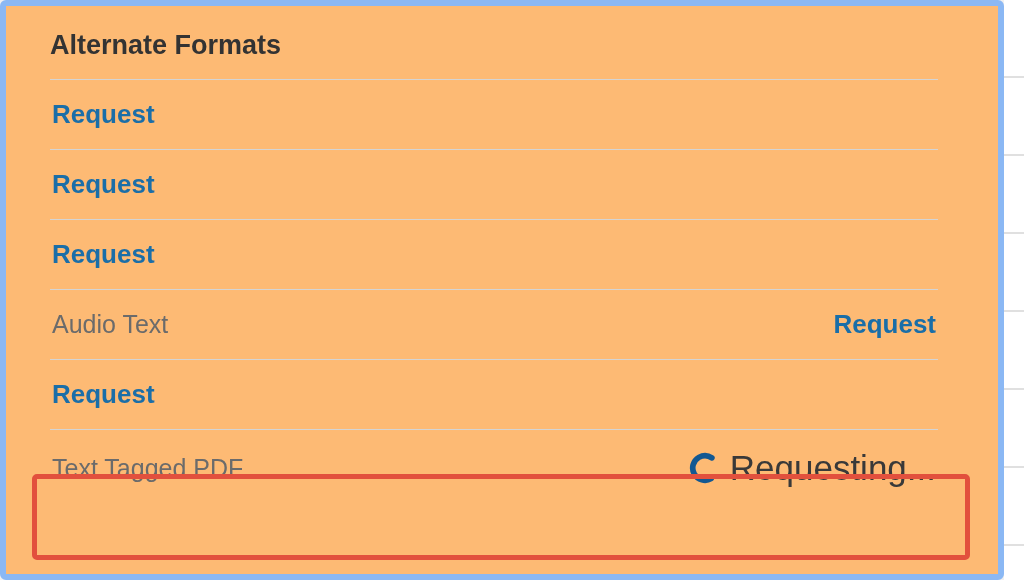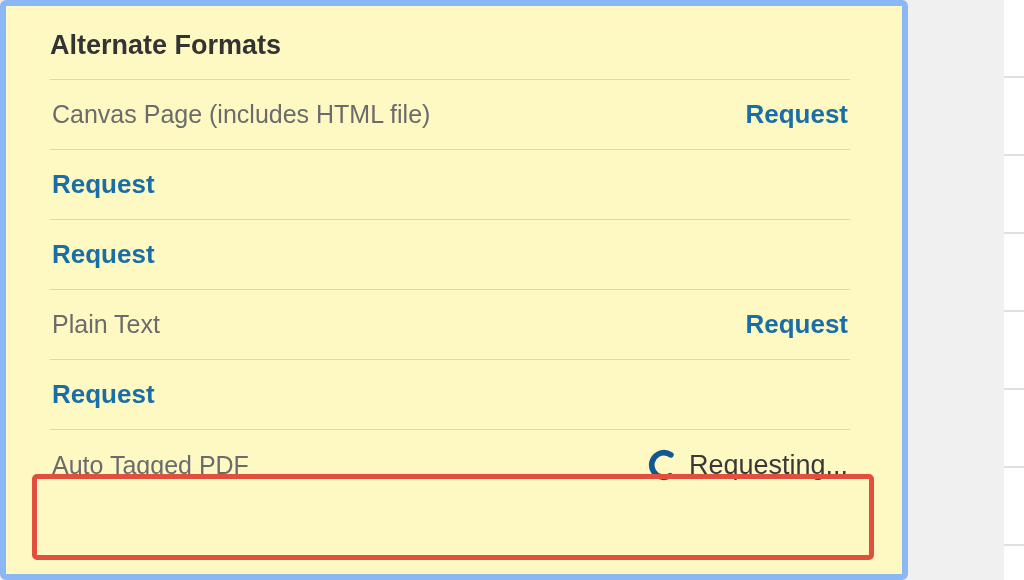--- a/index.html
+++ b/index.html
@@ -7,26 +7,26 @@
       font-family: -apple-system, BlinkMacSystemFont, "Segoe UI", Helvetica, Arial, sans-serif;
       width: 1024px;
       height: 580px;
       background: #f0f0f0;
       position: relative;
     }
     .outer-frame {
       position: absolute;
       top: 0;
       left: 0;
-      width: 908px;
+      width: 1004px;
       height: 580px;
-      background: #fef9c3;
+      background: #fdba74;
       border: 6px solid #8bb8f4;
       border-radius: 6px;
-      padding: 24px 8px 18px 0;
+      padding: 24px 16px 18px 0;
     }
     .side-stripes {
       position: absolute;
       right: 0;
       top: 0;
       width: 20px;
       height: 580px;
       background: #ffffff;
     }
     .side-stripes::before {
@@ -75,21 +75,21 @@
       color: #1a6ea8;
       font-weight: 700;
       cursor: pointer;
     }
     .requesting {
       display: flex;
       align-items: center;
       gap: 8px;
     }
     .requesting-text {
-      font-size: 27px;
+      font-size: 35px;
       color: #393939;
       font-weight: 400;
     }
     .spinner {
       width: 34px;
       height: 34px;
       display: inline-block;
       flex-shrink: 0;
     }
     .highlight-box {
@@ -107,43 +107,42 @@
 <body>
 
 <div class="side-stripes"></div>
 
 <div class="outer-frame">
   <div class="panel-title">Alternate Formats</div>
 
   <div class="formats-list">
 
     <div class="format-row">
-      <span class="format-label">Canvas Page (includes HTML file)</span>
       <span class="request-link">Request</span>
     </div>
 
     <div class="format-row">
       <span class="request-link">Request</span>
     </div>
 
     <div class="format-row">
       <span class="request-link">Request</span>
     </div>
 
     <div class="format-row">
-      <span class="format-label">Plain Text</span>
+      <span class="format-label">Audio Text</span>
       <span class="request-link">Request</span>
     </div>
 
     <div class="format-row">
       <span class="request-link">Request</span>
     </div>
 
     <div class="format-row">
-      <span class="format-label">Auto Tagged PDF</span>
+      <span class="format-label">Text Tagged PDF</span>
       <span class="requesting">
         <span class="spinner">
           <svg viewBox="0 0 36 36" xmlns="http://www.w3.org/2000/svg">
             <circle cx="18" cy="18" r="13" fill="none" stroke="#125892" stroke-width="6" stroke-linecap="round" stroke-dasharray="55 30" transform="rotate(60 18 18)"></circle>
           </svg>
         </span>
         <span class="requesting-text">Requesting...</span>
       </span>
     </div>
 

